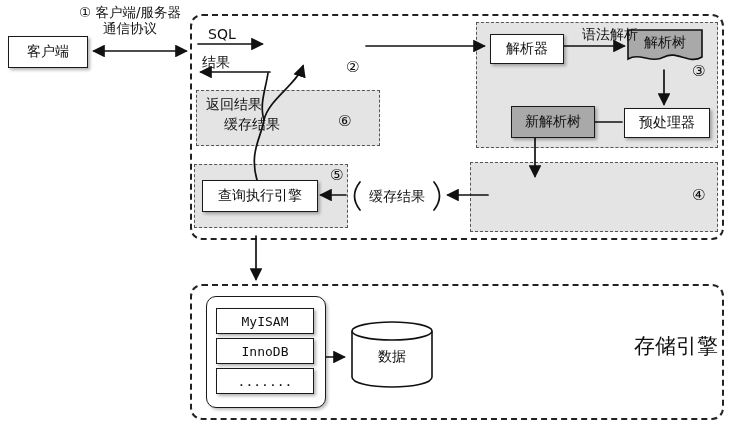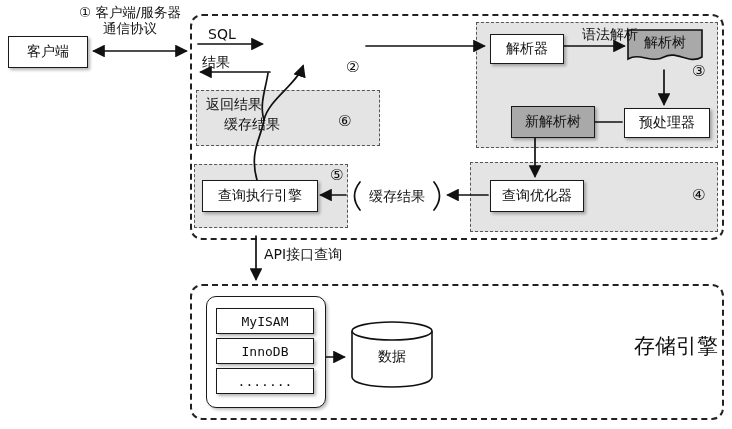--- a/index.html
+++ b/index.html
@@ -92,32 +92,30 @@
   <div class="lbl" style="left:202px;top:54px">结果</div>
   <div class="num" style="left:346px;top:58px">②</div>
 
   <div class="box" style="left:490px;top:34px;width:72px;height:28px">解析器</div>
   <div class="lbl" style="left:582px;top:26px">语法解析</div>
   <div class="lbl center" style="left:628px;top:34px;width:74px">解析树</div>
   <div class="num" style="left:692px;top:62px">③</div>
   <div class="box" style="left:624px;top:108px;width:84px;height:28px">预处理器</div>
   <div class="box gray" style="left:494px;top:106px;width:82px;height:30px">新解析树</div>
 
-  <div class="box" style="left:490px;top:180px;width:92px;height:30px">查询优化器</div>
   <div class="num" style="left:692px;top:186px">④</div>
 
   <div class="lbl center" style="left:362px;top:188px;width:70px">缓存结果</div>
   <div class="num" style="left:330px;top:166px">⑤</div>
   <div class="box" style="left:202px;top:180px;width:114px;height:30px">查询执行引擎</div>
 
   <div class="lbl" style="left:206px;top:96px">返回结果</div>
   <div class="lbl" style="left:224px;top:116px">缓存结果</div>
   <div class="num" style="left:338px;top:112px">⑥</div>
 
-  <div class="lbl" style="left:264px;top:246px">API接口查询</div>
 
   <div class="rounded-panel" style="left:206px;top:296px;width:118px;height:110px"></div>
   <div class="box mono" style="left:216px;top:338px;width:96px;height:24px">InnoDB</div>
   <div class="box mono" style="left:216px;top:308px;width:96px;height:24px">MyISAM</div>
   <div class="box mono" style="left:216px;top:368px;width:96px;height:24px">.......</div>
   <div class="lbl center" style="left:366px;top:348px;width:52px">数据</div>
   <div class="lbl" style="left:634px;top:334px;font-size:21px">存储引擎</div>
 
 </div>
 

